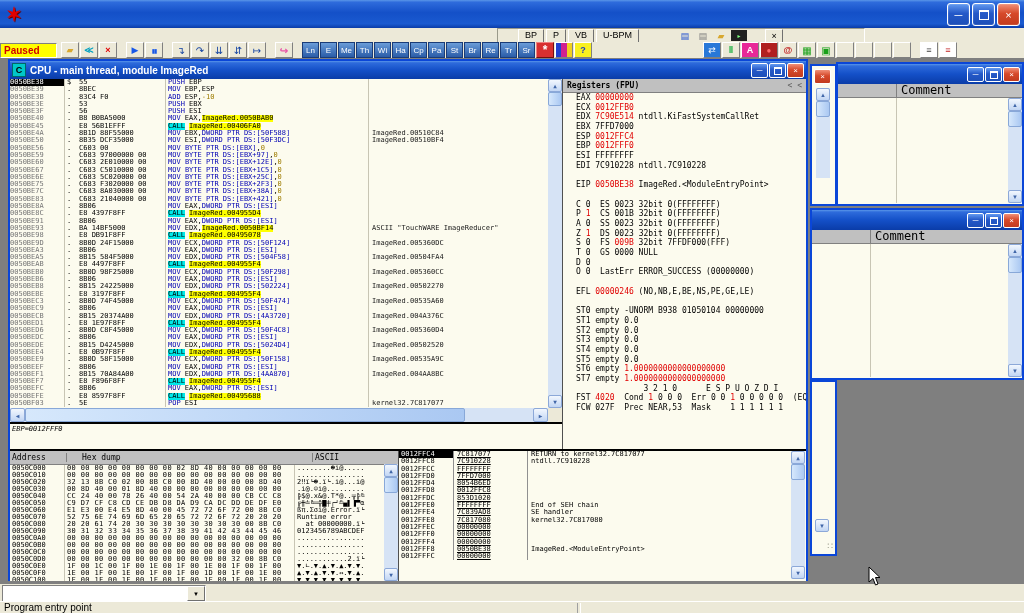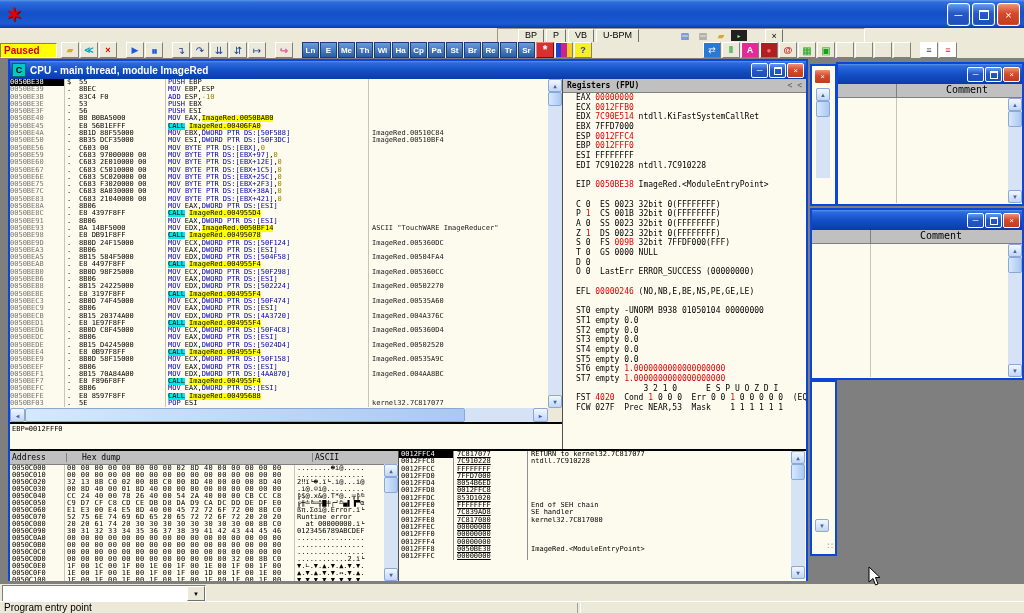--- a/index.html
+++ b/index.html
@@ -34,21 +34,21 @@
   .toolbar{position:absolute;left:0;top:42px;width:1024px;height:16px;background:#ECE9D8;display:flex;align-items:center;}
   .paused{width:52px;height:13px;background:#FFFF00;color:#D00000;font-weight:bold;font-size:10px;line-height:13px;
     padding-left:3px;border:1px solid;border-color:#808080 #fff #fff #808080;margin-right:4px;}
   .tbtn{width:16px;height:14px;margin-right:1px;background:#ECE9D8;border:1px solid;border-color:#fff #808080 #808080 #fff;
     display:flex;align-items:center;justify-content:center;font-size:9px;flex:none;}
   .gap{margin-left:8px;} .gap2{margin-left:110px;}
   .g-folder{color:#D8A830;} .g-teal{color:#00A0C0;font-weight:bold;} .g-red{color:#E00000;font-weight:bold;}
   .g-blue{color:#1858E8;} .g-small{font-size:6px;letter-spacing:-1px;} .g-navy{color:#1040A0;font-size:10px;}
   .g-pink{color:#E858A8;font-weight:bold;font-size:10px;}
   .lt{width:15px;height:14px;margin-right:1px;flex:none;background:linear-gradient(180deg,#6A9CD8,#2A5CA8);
-    color:#fff;font-weight:bold;font-size:8px;border:1px solid #1A3C78;display:flex;align-items:center;justify-content:center;}
+    color:#fff;font-weight:normal;font-size:8px;border:1px solid #1A3C78;display:flex;align-items:center;justify-content:center;}
   .g-gearbtn{background:#D83030;color:#fff;font-size:12px;font-weight:bold;border-color:#F08080 #701010 #701010 #F08080;}
   .g-palette{background:linear-gradient(90deg,#2040D0 0 33%,#D02090 33% 66%,#F0D020 66% 100%);}
   .g-help{background:#F8F020;color:#2040C0;font-weight:bold;}
   .g-bluebtn{background:#2878D8;color:#fff;font-size:9px;}
   .g-green{color:#00A830;font-weight:bold;} .g-magenta{background:#E82898;color:#fff;font-weight:bold;}
   .g-maroon{background:#B02020;color:#FF6868;font-size:8px;} .g-spiral{color:#C02020;font-weight:bold;}
   .g-greenic{color:#18A018;font-size:10px;} .g-plain{} .g-list{background:#fff;color:#404040;} .g-listred{color:#C02020;}
   
   .mdi{position:absolute;left:0;top:58px;width:1024px;height:526px;background:#7F7F7F;}
   
@@ -82,21 +82,21 @@
   .sbb{width:14px;height:13px;flex:none;background:linear-gradient(180deg,#F2F7FE,#C2D6F4);
     border:1px solid #8CA8D8;border-radius:2px;color:#4066A8;font-size:6px;display:flex;align-items:center;justify-content:center;box-sizing:border-box;}
   .hsb .sbb{height:14px;width:15px;}
   .sbth{background:linear-gradient(90deg,#D6E8FC,#AAC8F2);border:1px solid #88A8D8;border-radius:2px;box-sizing:border-box;}
   .disasm-vsb{left:538px;top:0;height:329px;}
   .disasm-hsb{left:0;top:329px;width:538px;}
   .sb-corner{position:absolute;left:538px;top:329px;width:14px;height:14px;background:#ECE9D8;}
   .spacer{flex:1;}
   
   .info-pane{position:absolute;left:0;top:343px;width:552px;height:27px;border-top:2px solid #000;
-    background:#FCFBEE;font-size:7px;line-height:9px;padding:1px 0 0 2px;box-sizing:border-box;}
+    background:#FCFBEE;font-size:7px;line-height:9px;padding:1px 0 0 2px;box-sizing:border-box;font-style:italic;}
   
   .registers-pane{position:absolute;left:552px;top:0;width:244px;height:370px;border-left:1px solid #505050;box-sizing:border-box;background:#FCFBEE;overflow:hidden;}
   .reg-header{height:13px;background:#C0C0C0;border-bottom:1px solid #808080;font-size:8px;font-weight:bold;
     display:flex;align-items:center;padding:0 4px;justify-content:space-between;}
   .reg-lines{padding-left:13px;}
   .rline{height:9.7px;line-height:9.7px;font-size:8px;white-space:pre;overflow:hidden;}
   
   .bottom-panes{position:absolute;left:0;top:370px;width:796px;height:132px;border-top:2px solid #000;box-sizing:border-box;}
   .dump-pane{position:absolute;left:0;top:0;width:388px;height:130px;overflow:hidden;}
   .dump-header{height:13px;background:#C0C0C0;border-bottom:1px solid #808080;display:flex;font-size:8px;align-items:center;}
@@ -108,21 +108,21 @@
   .ms{flex:1;border-left:1px solid #C8C5B4;padding-left:2px;overflow:hidden;}
   .dump-vsb{left:374px;top:13px;height:117px;}
   .stack-pane{position:absolute;left:388px;top:0;width:408px;height:130px;border-left:1px solid #505050;box-sizing:border-box;background:#FCFBEE;overflow:hidden;}
   .srow{display:flex;height:7.3px;line-height:7.3px;font-size:7px;white-space:pre;}
   .sa{width:54px;flex:none;padding-left:2px;box-sizing:border-box;}
   .sa.sel{background:#000;color:#fff;}
   .sv{width:74px;flex:none;border-left:1px solid #909090;padding-left:3px;box-sizing:border-box;text-decoration:underline;}
   .sc{flex:1;border-left:1px solid #909090;padding-left:3px;overflow:hidden;}
   .stack-vsb{left:392px;top:0;height:128px;}
   
-  .colhdr{height:13px;background:#C0C0C0;border-bottom:1px solid #808080;display:flex;font-size:10px;align-items:flex-start;font-family:"DejaVu Sans Mono",monospace;gap:45px;}
+  .colhdr{height:13px;background:#C0C0C0;border-bottom:1px solid #808080;display:flex;font-size:12px;align-items:flex-end;font-family:"DejaVu Sans Mono",monospace;}
   .colhdr .c1{width:58px;border-right:1px solid #808080;height:100%;}
   .colhdr .c2{padding-left:4px;}
   .cwin-body{position:relative;background:#FCFBEE;}
   .cwin-vline{position:absolute;left:58px;top:0;bottom:0;width:1px;background:#C8C5B4;}
   
   .bottombar{position:absolute;left:0;top:584px;width:1024px;height:29px;background:#ECE9D8;}
   .combo{position:absolute;left:2px;top:1px;width:202px;height:15px;background:#fff;
     border:1px solid;border-color:#808080 #fff #fff #808080;display:flex;}
   .combo input{flex:1;border:none;outline:none;font-size:10px;padding:0 2px;background:#fff;}
   .combo .drop{width:16px;background:#ECE9D8;border:1px solid;border-color:#fff #707070 #707070 #fff;

